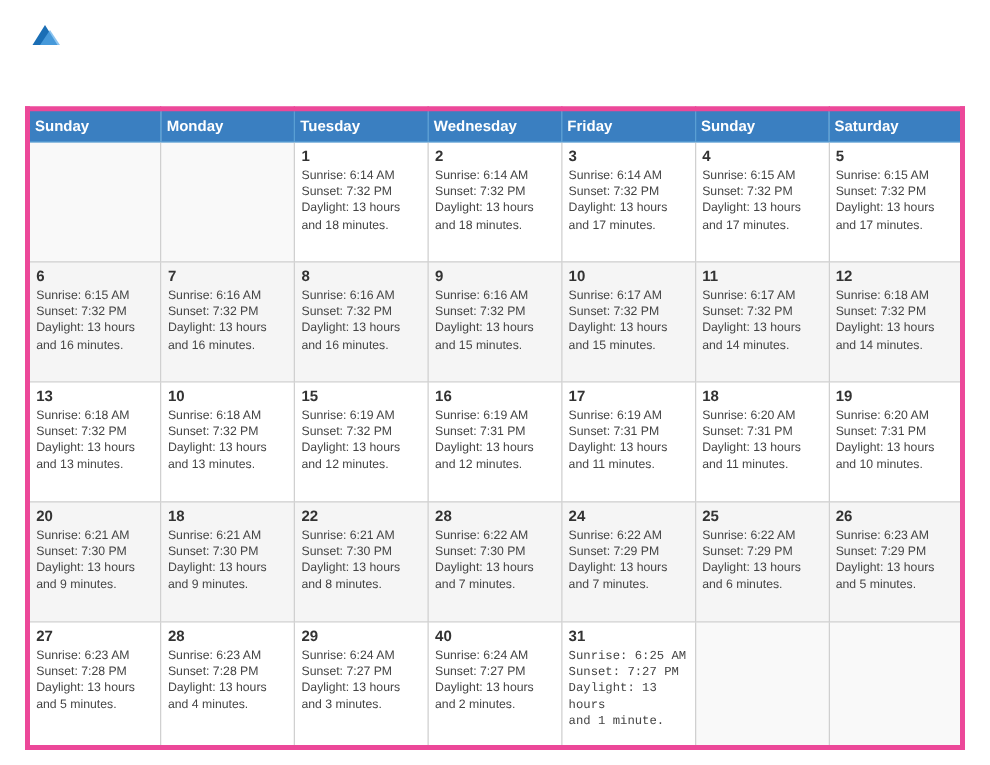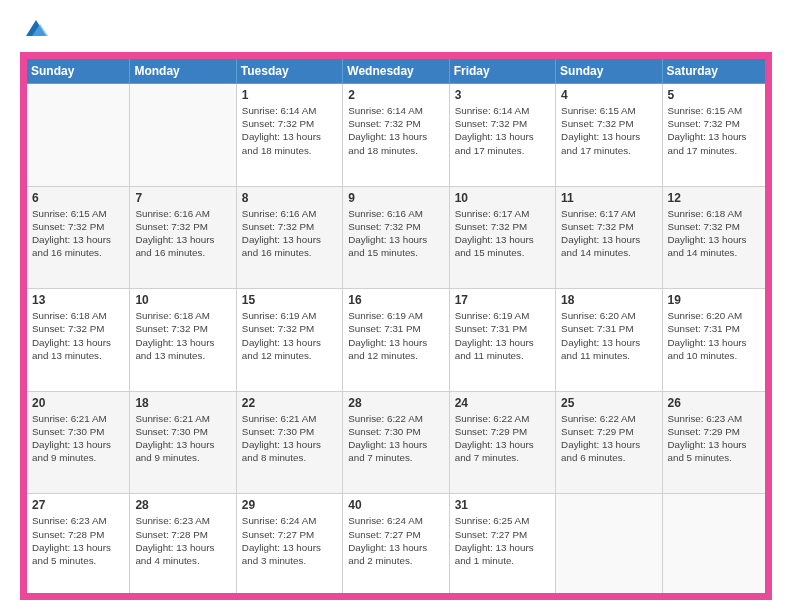--- a/index.html
+++ b/index.html
@@ -57,24 +57,25 @@
       font-weight: bold;
       color: #333;
       line-height: 1.1;
     }
     .title-location {
       font-size: 13px;
       color: #555;
     }
     .calendar {
       flex: 1;
-      border: 7px solid #ec4899;
+      border: 4px solid #ec4899;
       border-collapse: collapse;
       width: 100%;
       table-layout: fixed;
+      margin-top: 33px;
     }
     .calendar th {
       background-color: #3a7fc1;
       color: #fff;
       font-size: 12px;
       font-weight: bold;
       padding: 5px 4px;
       text-align: left;
       border: 1px solid #5a9fd4;
     }
@@ -356,21 +357,21 @@
           </td>
           <td>
             <span class="day-num">40</span>
             <div class="day-info" style="white-space: pre-line;">Sunrise: 6:24 AM
 Sunset: 7:27 PM
 Daylight: 13 hours
 and 2 minutes.</div>
           </td>
           <td>
             <span class="day-num">31</span>
-            <div class="day-info" style="white-space: pre-line;">Sunrise: 6:25 AM
+            <div class="day-info" style="white-space: pre-line; font-family: Liberation Mono, monospace;">Sunrise: 6:25 AM
 Sunset: 7:27 PM
 Daylight: 13 hours
 and 1 minute.</div>
           </td>
           <td class="empty"></td>
           <td class="empty"></td>
         </tr>
       </tbody>
   </table>
 </div>

